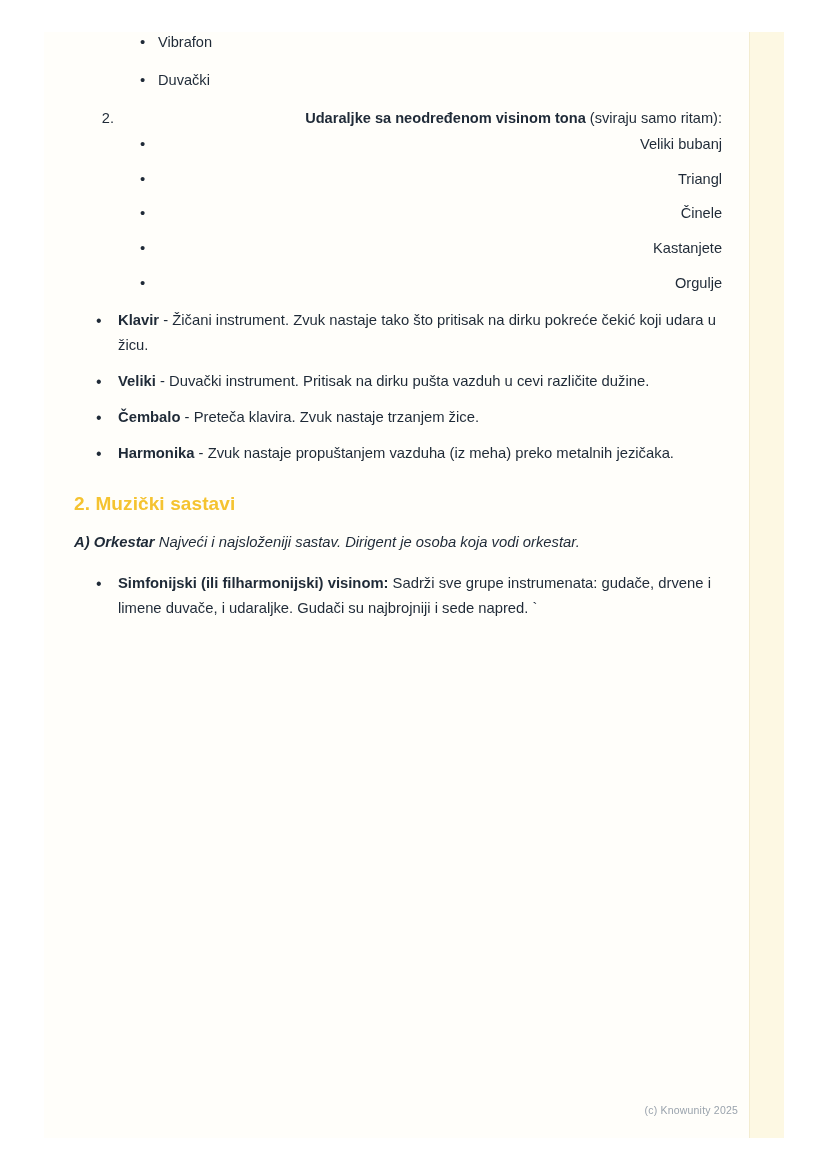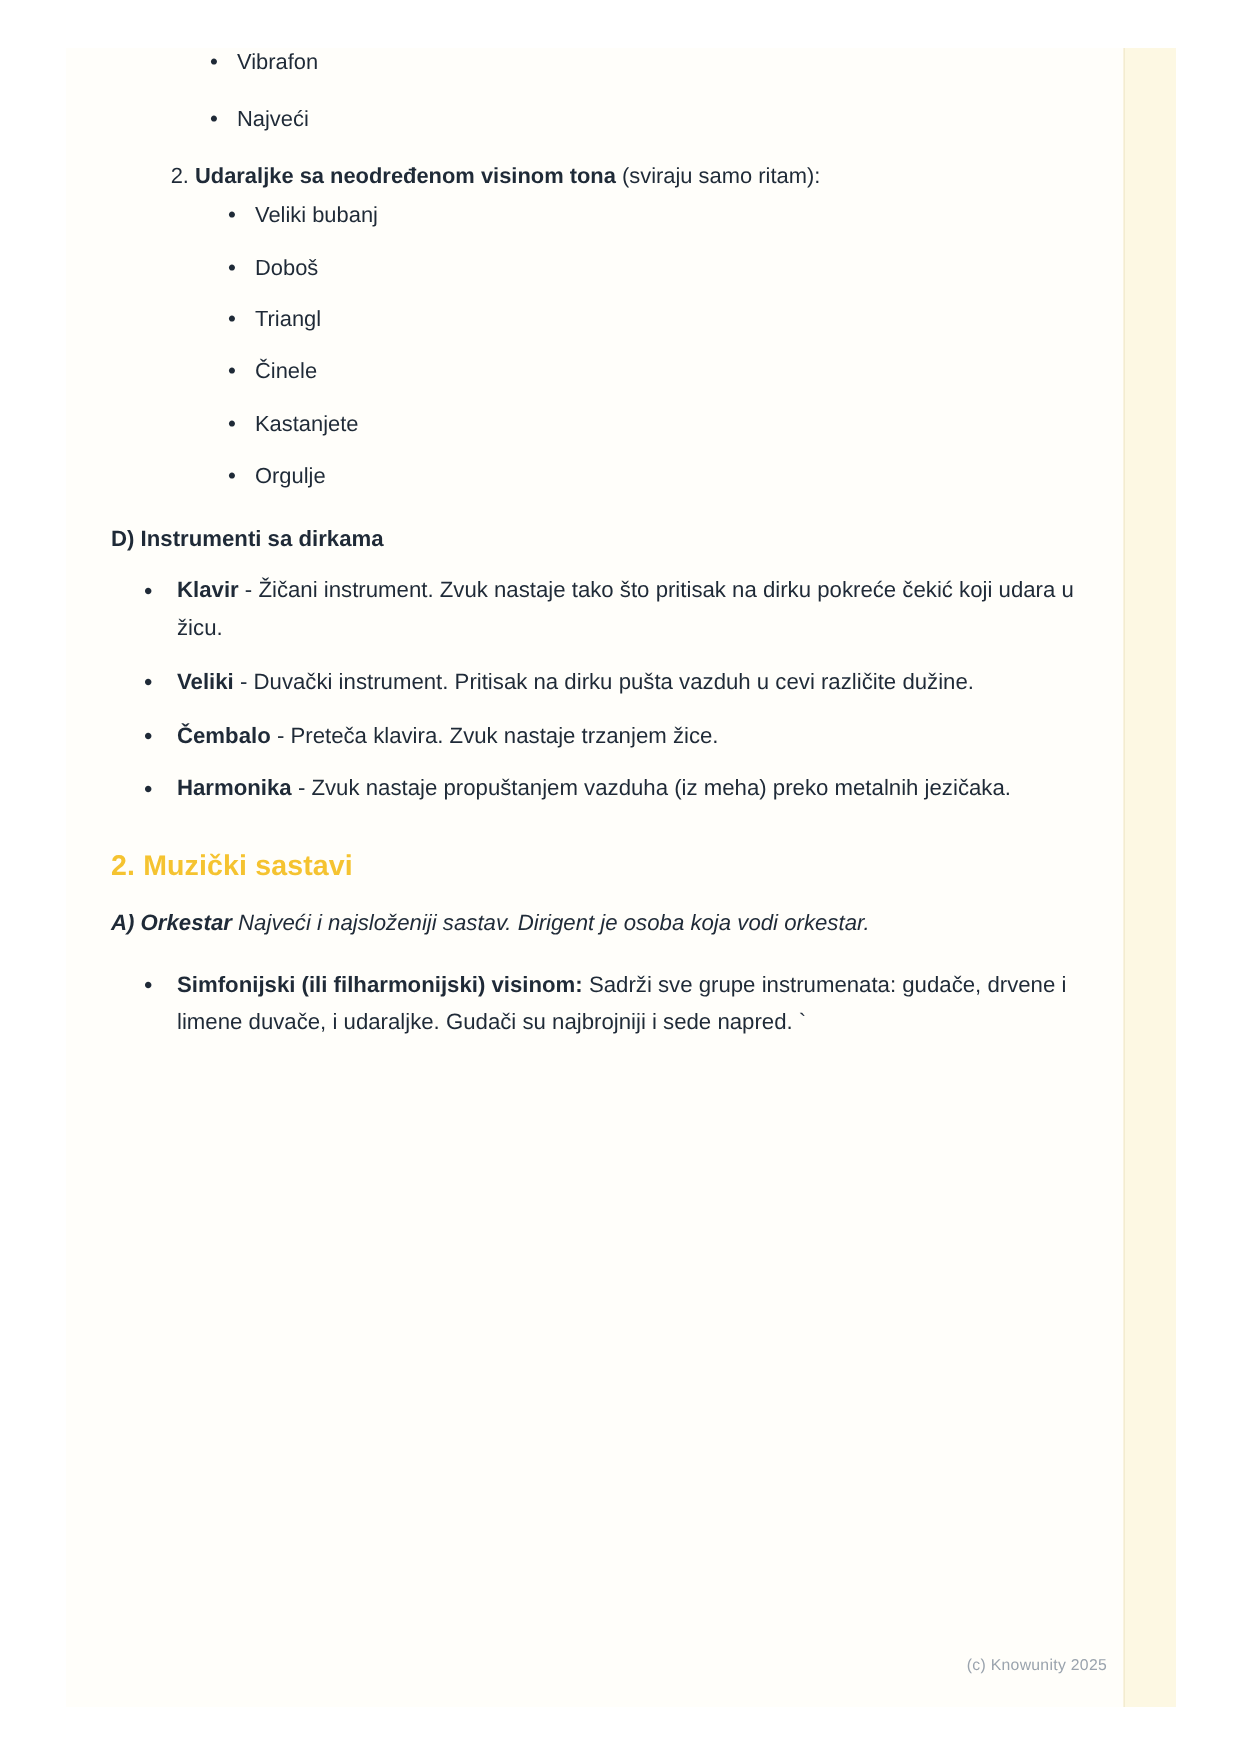--- a/index.html
+++ b/index.html
@@ -50,25 +50,26 @@
   .content {
     position: absolute;
     left: 0;
     top: 0;
     width: 706px;
     padding: 0px 28px 0 30px;
     box-sizing: border-box;
   }
 
   ol.num-list {
-    margin: 12px;
+    margin: 0;
     padding: 0 0 0 44px;
     list-style: decimal;
     font-size: 14.6px;
     color: #1f2a37;
+    text-align: right;
   }
   ol.num-list > li {
     margin: 0 0 4px 0;
     line-height: 1.5;
   }
   ol.num-list > li::marker {
     color: #1f2a37;
   }
 
   ul.bullets {
@@ -176,38 +177,36 @@
 
 <div class="page">
   <div class="sheet">
     <div class="sheet-left-strip"></div>
     <div class="sheet-right-strip"></div>
 
     <div class="content">
 
       <ul class="top-list">
         <li>Vibrafon</li>
-        <li>Najveći</li>
+        <li>Duvački</li>
       </ul>
 
       <ol class="num-list" start="2">
         <li>
           <span class="b">Udaraljke sa neodređenom visinom tona</span><span> (sviraju samo ritam):</span>
           <ul class="bullets tight">
             <li>Veliki bubanj</li>
-            <li>Doboš</li>
             <li>Triangl</li>
             <li>Činele</li>
             <li>Kastanjete</li>
             <li>Orgulje</li>
           </ul>
         </li>
       </ol>
 
-      <div class="section-heading">D) Instrumenti sa dirkama</div>
 
       <ul class="main-bullets">
         <li>
           <b>Klavir</b><span> - Žičani instrument. Zvuk nastaje tako što pritisak na dirku pokreće čekić koji udara u žicu.</span>
         </li>
         <li>
           <b>Veliki</b><span> - Duvački instrument. Pritisak na dirku pušta vazduh u cevi različite dužine.</span>
         </li>
         <li>
           <b>Čembalo</b><span> - Preteča klavira. Zvuk nastaje trzanjem žice.</span>

